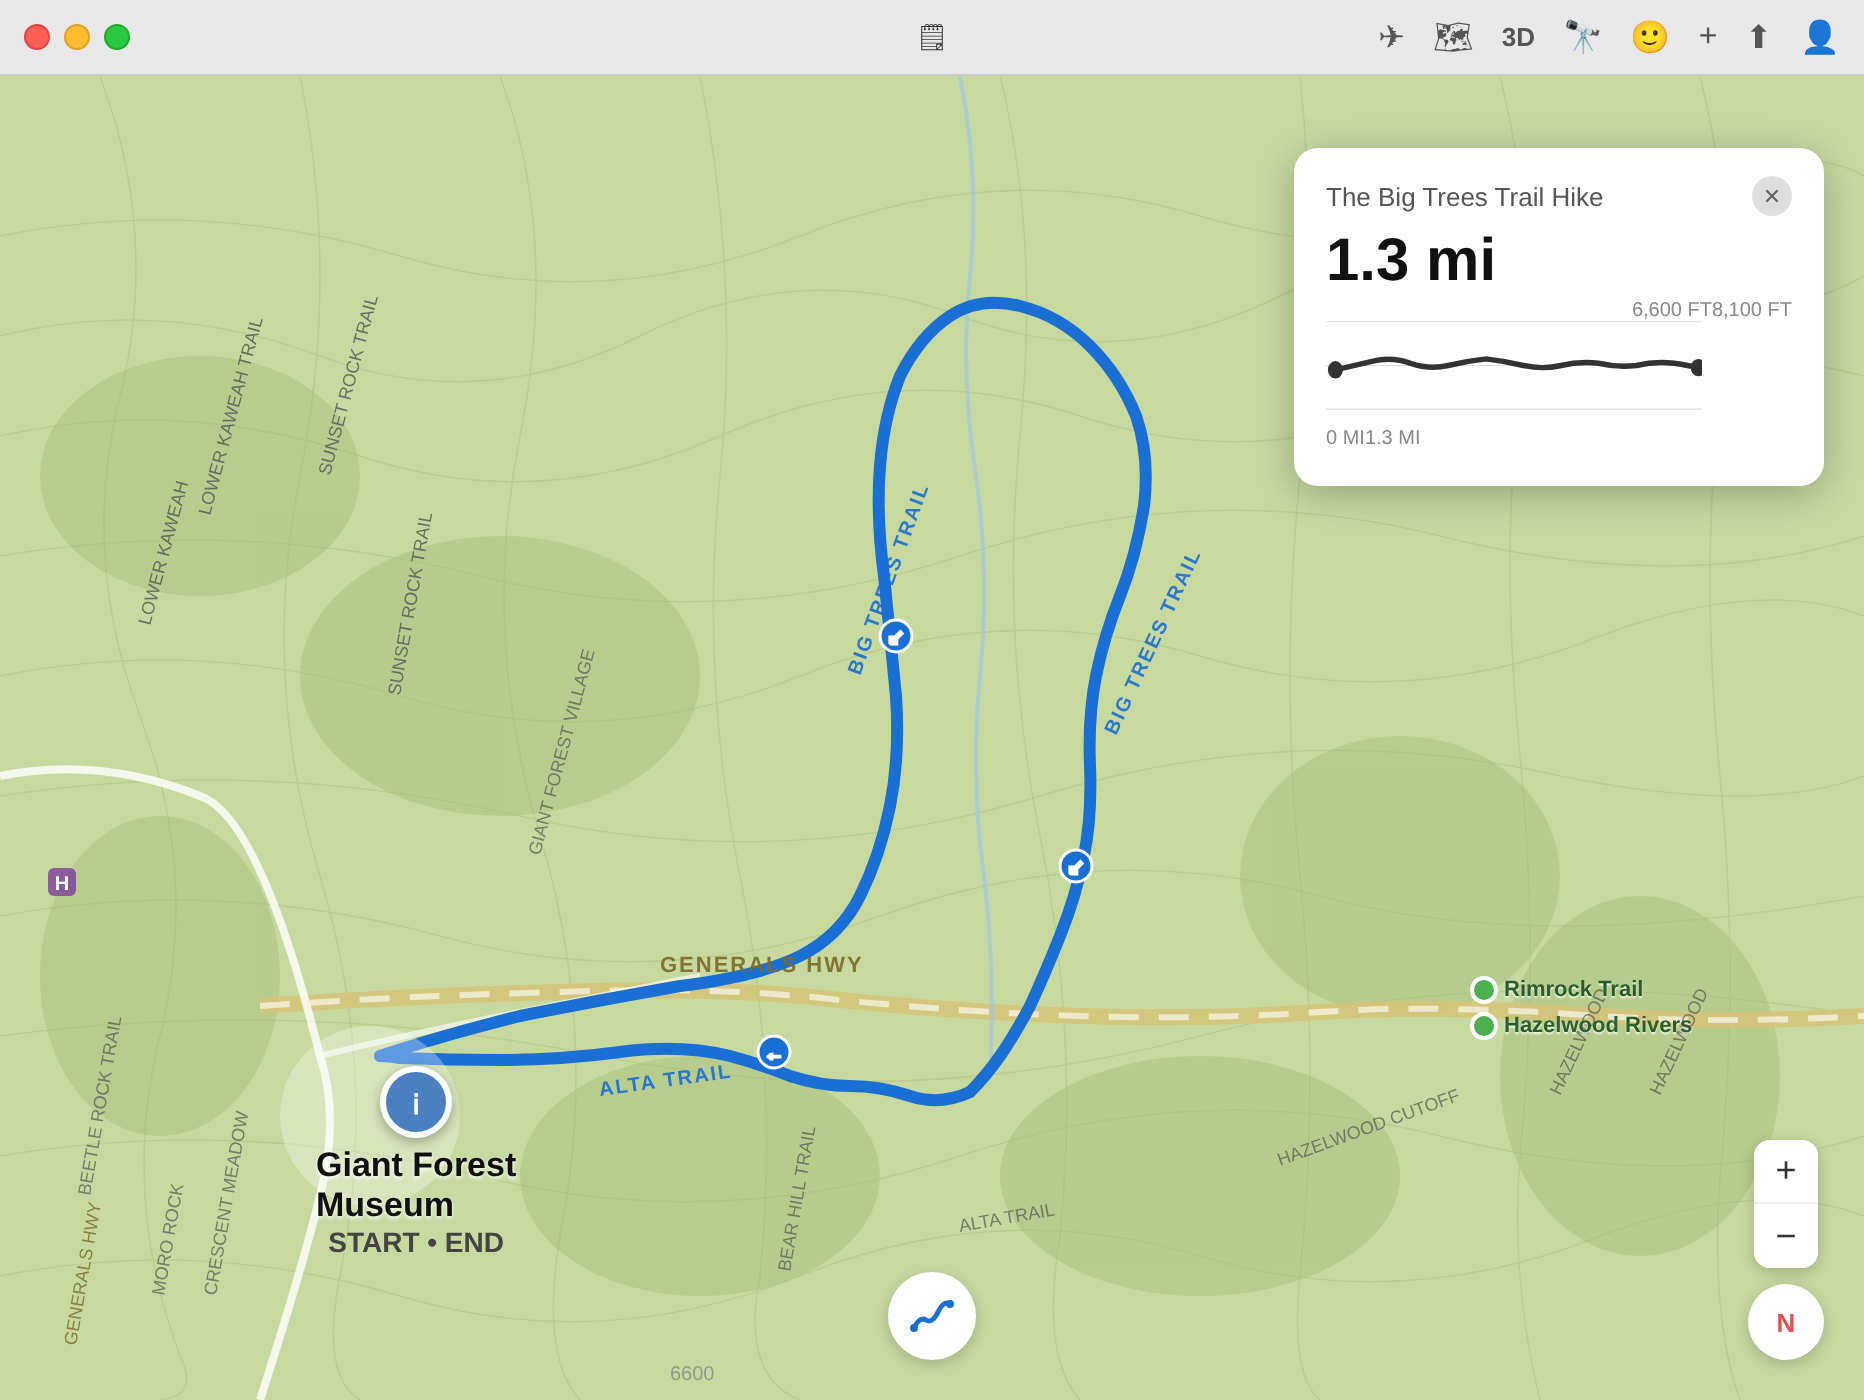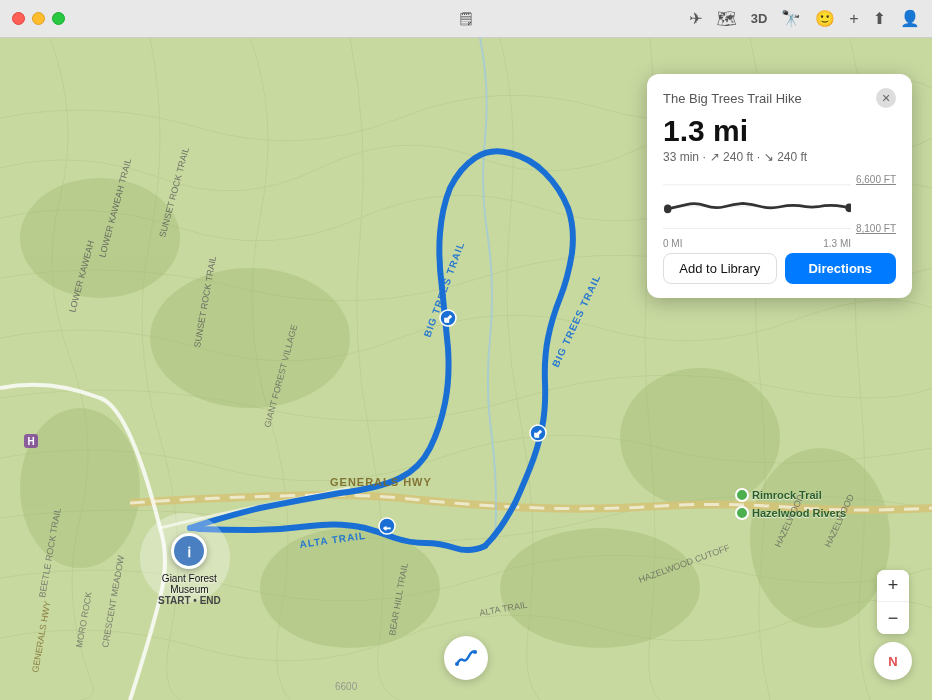--- a/index.html
+++ b/index.html
@@ -117,41 +117,39 @@
       width: 100%;
       height: 60px;
       position: relative;
       margin-bottom: 4px;
     }
     .elevation-labels-right {
       position: absolute;
       right: 0;
       top: 0;
       display: flex;
-      flex-direction: column;
+      flex-direction: row;
       justify-content: space-between;
       height: 100%;
       font-size: 10px;
       color: #888;
       text-align: right;
-      text-decoration: underline;
     }
     .elevation-chart-area {
       position: absolute;
       left: 0; right: 45px;
       top: 0; bottom: 0;
     }
     .dist-labels {
       display: flex;
-      justify-content: space-between;
+      justify-content: flex-start;
       font-size: 10px;
       color: #888;
       margin-bottom: 4px;
       padding-right: 45px;
-      gap: 20px;
     }
     .safety-text {
       font-size: 11px;
       color: #555;
       margin-bottom: 12px;
       line-height: 1.4;
     }
     .safety-link {
       color: #007aff;
       text-decoration: none;
@@ -256,24 +254,24 @@
       background: #4a7fc1;
       border-radius: 50%;
       border: 3px solid white;
       display: flex;
       align-items: center;
       justify-content: center;
       box-shadow: 0 2px 6px rgba(0,0,0,0.3);
     }
     .place-dot-label {
       margin-top: 4px;
-      font-size: 10px;
-      font-weight: 400;
+      font-size: 17px;
+      font-weight: 700;
       color: #111;
-      text-align: center;
+      text-align: left;
       white-space: nowrap;
       text-shadow: 0 1px 2px white;
     }
     .trail-marker {
       position: absolute;
       display: flex;
       align-items: center;
       gap: 3px;
     }
     .trail-marker-dot {
@@ -413,40 +411,39 @@
 
     <rect x="24" y="396" width="14" height="14" rx="3" fill="#7a3f9a" opacity="0.8"></rect>
     <text x="31" y="407" text-anchor="middle" font-size="10" font-weight="bold" fill="white">H</text>
   </svg>
 
   <div class="place-dot" style="position:absolute; left:158px; top:495px;">
     <div class="place-dot-circle">
       <span style="color:white;font-size:14px;font-weight:bold;">ℹ</span>
     </div>
     <div class="place-dot-label">Giant Forest<br>Museum</div>
-    <div style="font-size:10px;color:#444;font-weight:600;text-align:center;">START • END</div>
+    <div style="font-size:14px;color:#444;font-weight:600;text-align:center;">START • END</div>
   </div>
 
   <div class="trail-marker" style="position:absolute; left:735px; top:450px;">
     <div class="trail-marker-dot"></div>
     <span class="trail-marker-text">Rimrock Trail</span>
   </div>
 
   <div class="trail-marker" style="position:absolute; left:735px; top:468px;">
     <div class="trail-marker-dot"></div>
     <span class="trail-marker-text">Hazelwood Rivers</span>
   </div>
 
   <div class="info-card">
     <div class="info-card-header">
       <span class="info-card-title">The Big Trees Trail Hike</span>
       <button class="close-btn">✕</button>
     </div>
     <div class="info-distance">1.3 mi</div>
-    <div class="info-meta">33 min · ↗ 240 ft · ↘ 240 ft</div>
 
     <div class="elevation-chart">
       <div class="elevation-labels-right">
         <span>6,600 FT</span>
         <span>8,100 FT</span>
       </div>
       <div class="elevation-chart-area">
         <svg width="100%" height="100%" viewBox="0 0 200 55" preserveAspectRatio="none">
 
           <line x1="0" y1="10" x2="200" y2="10" stroke="#ddd" stroke-width="0.5"></line>
@@ -461,24 +458,20 @@
         </svg>
       </div>
     </div>
 
     <div class="dist-labels">
       <span>0 MI</span>
       <span>1.3 MI</span>
     </div>
 
 
-    <div class="card-buttons">
-      <button class="btn-library">Add to Library</button>
-      <button class="btn-directions">Directions</button>
-    </div>
   </div>
 
   <div class="map-controls-bottom-right">
     <div class="zoom-controls">
       <button class="zoom-btn">+</button>
       <button class="zoom-btn">−</button>
     </div>
     <div class="compass">
       <span style="color:#e05050;font-weight:800;">N</span>
     </div>

